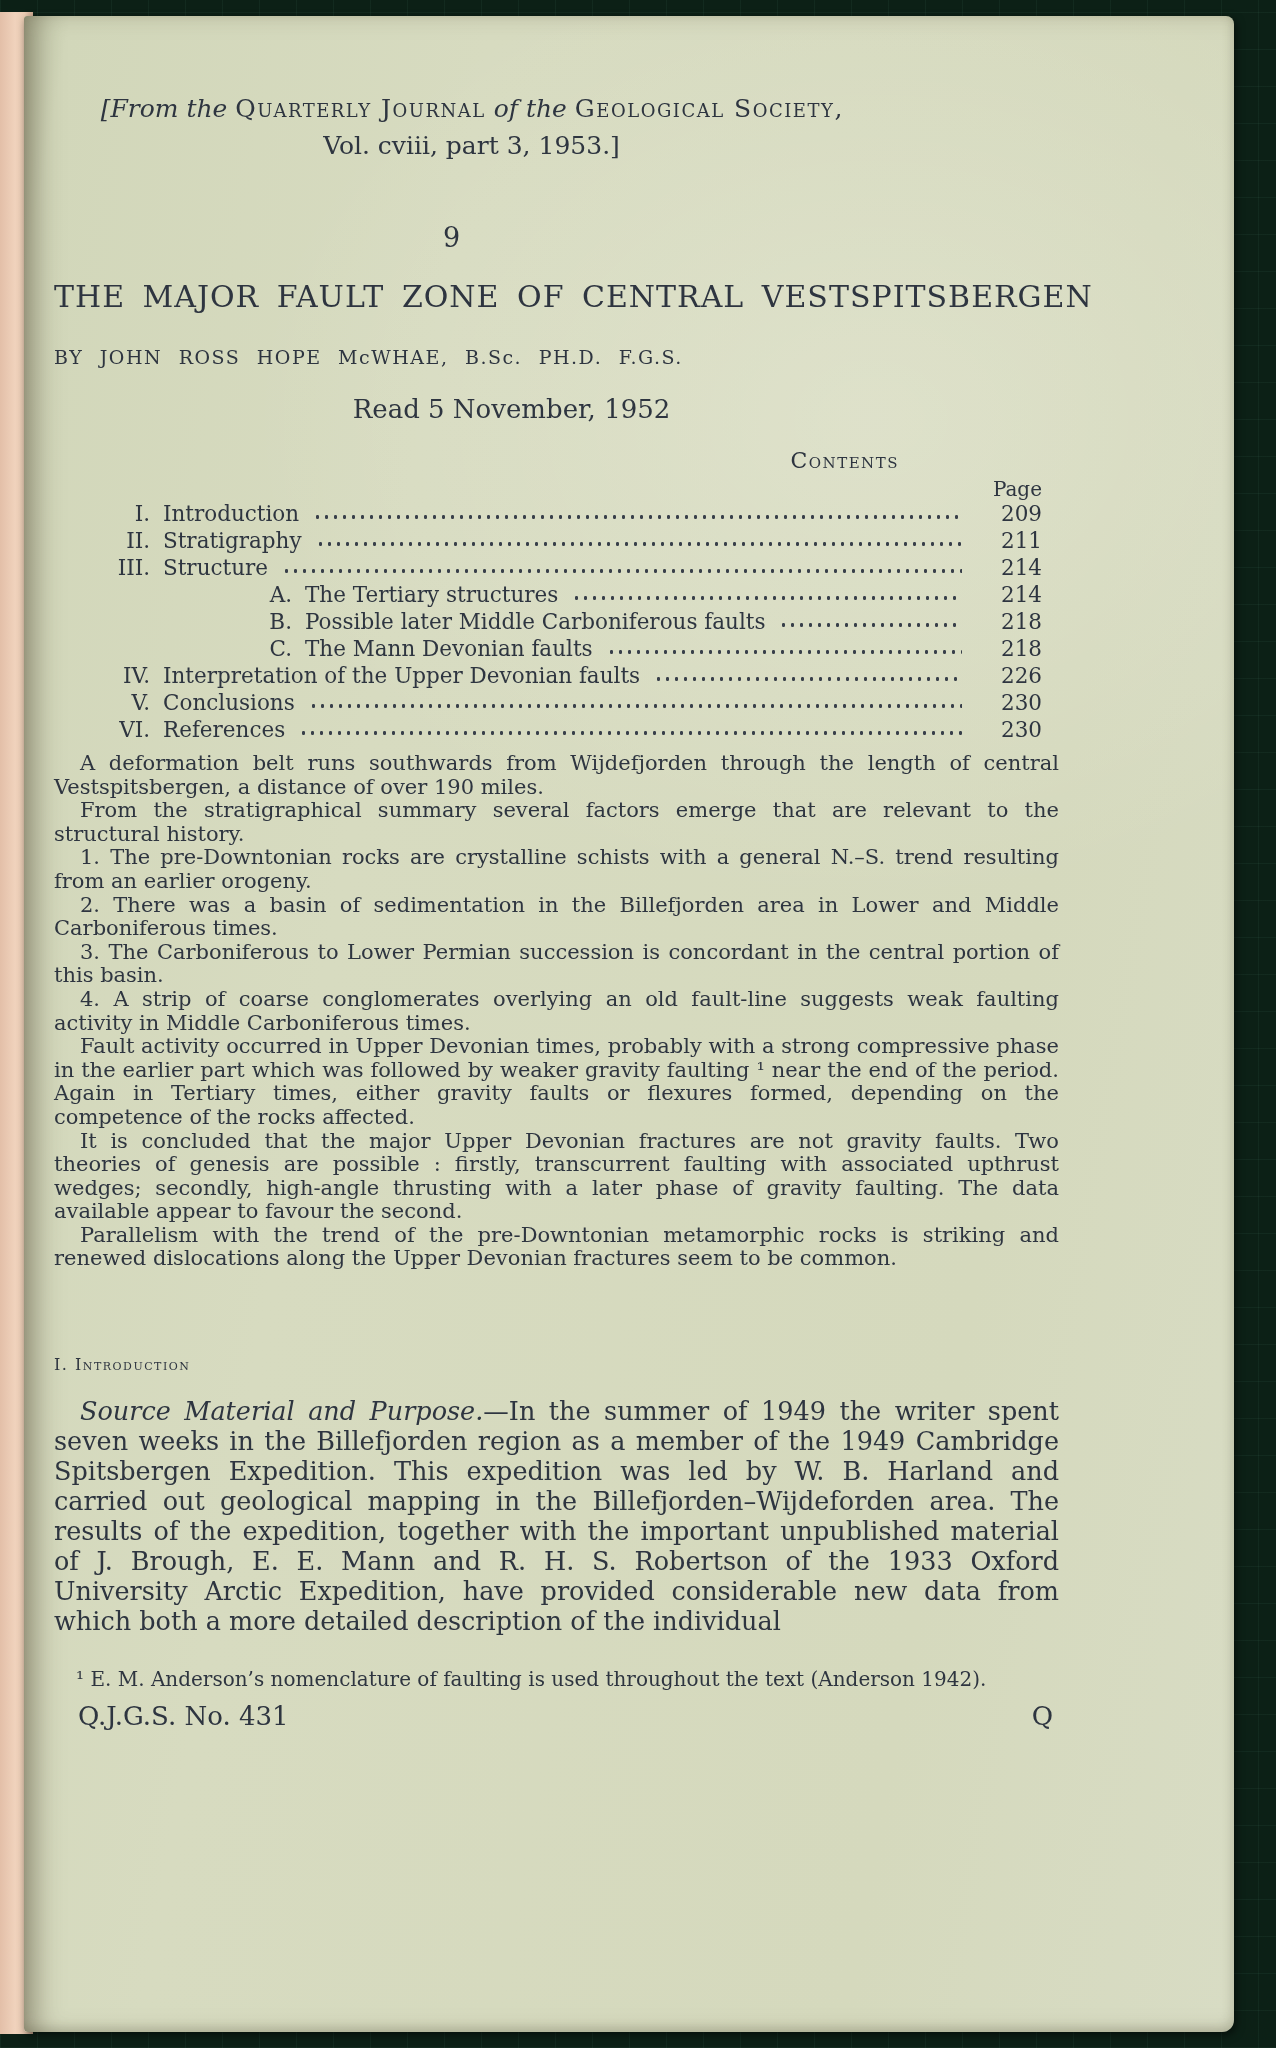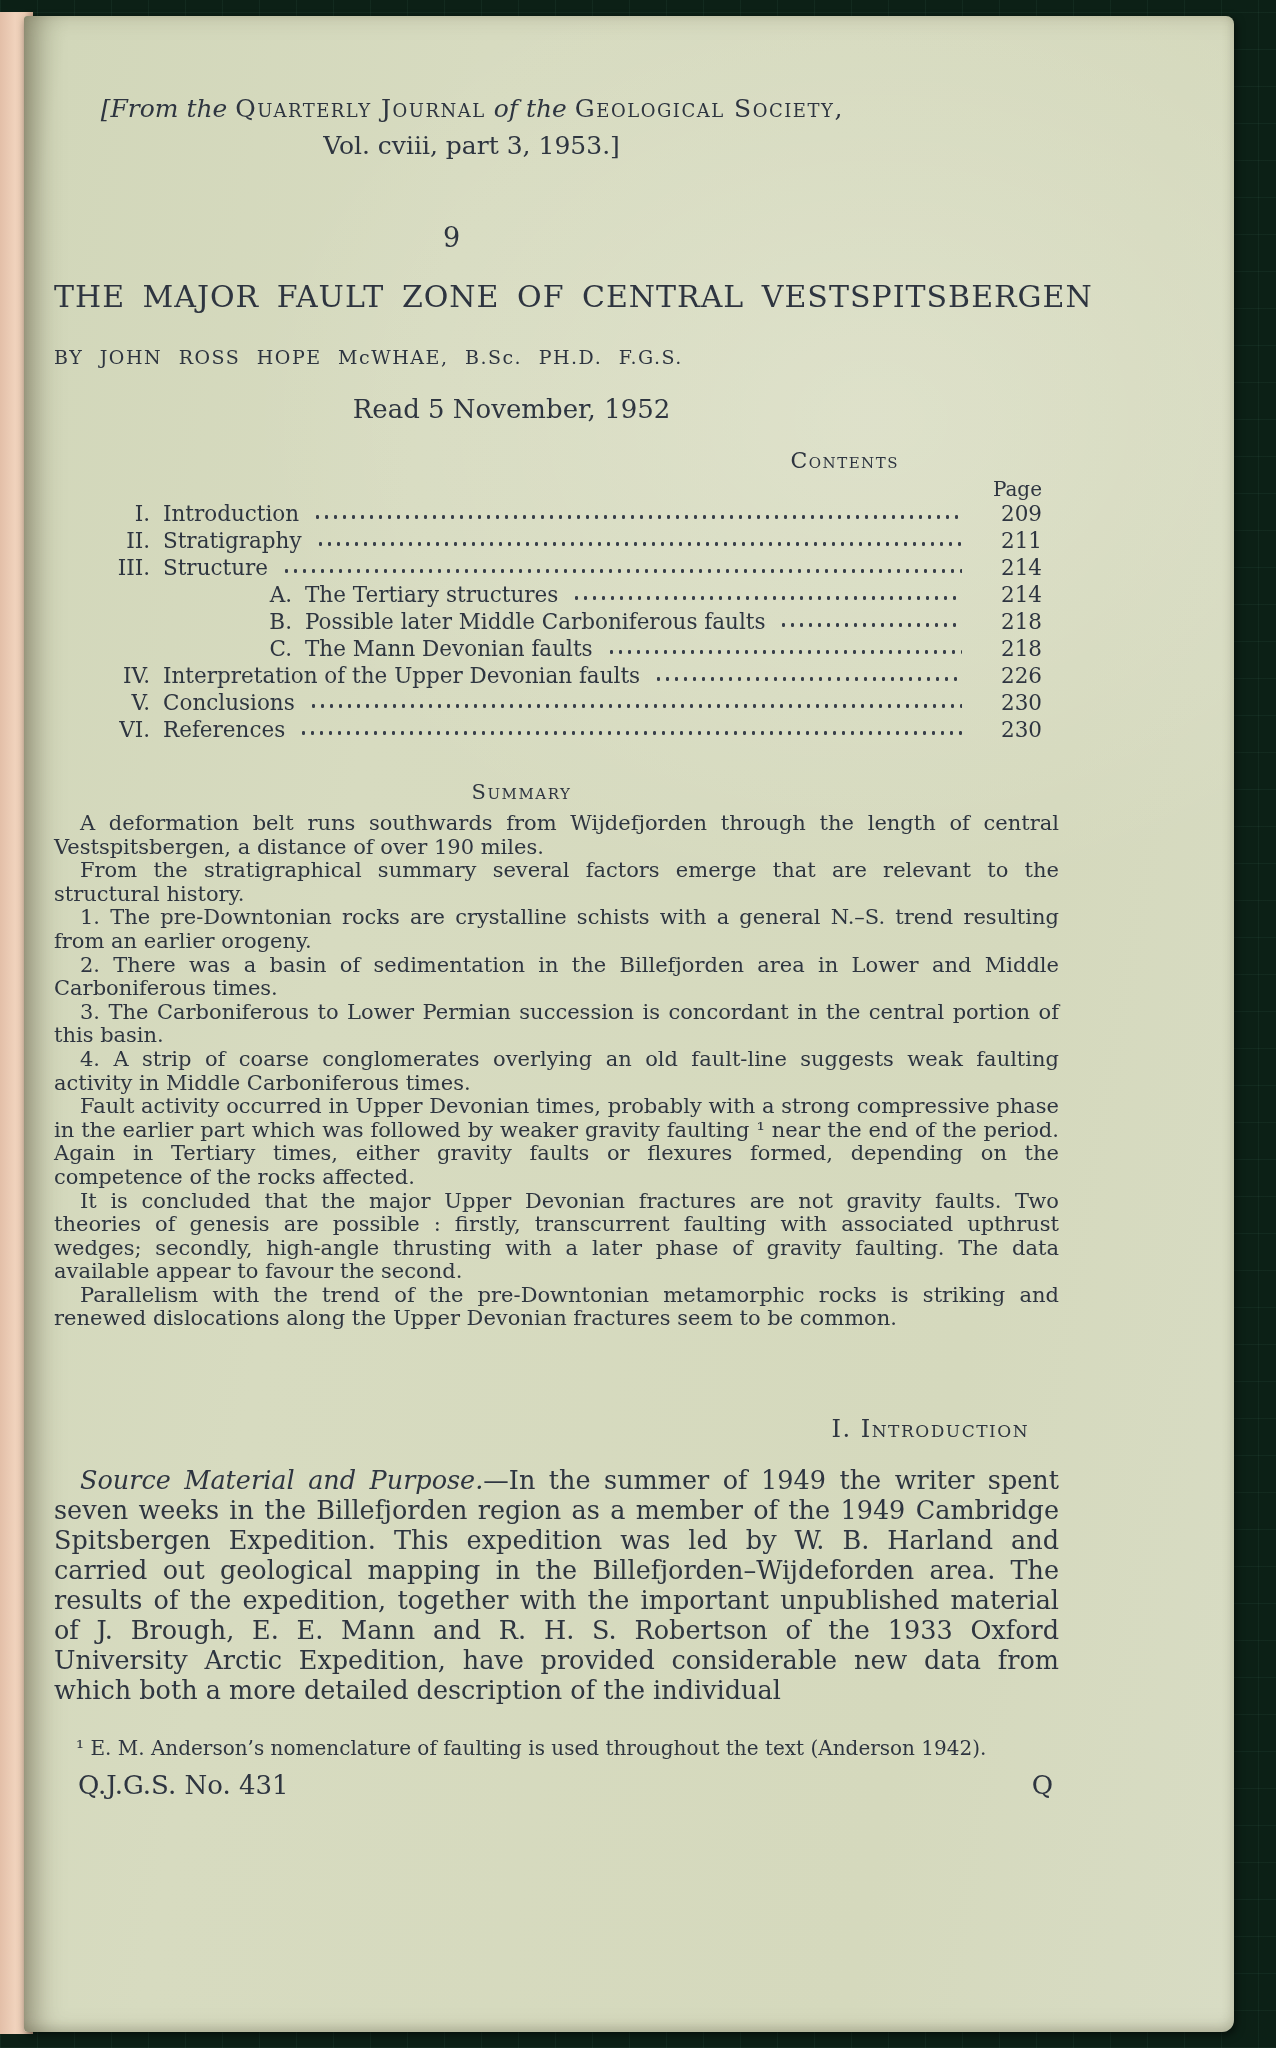--- a/index.html
+++ b/index.html
@@ -48,21 +48,21 @@
   .toc-lbl { margin-left:13px; white-space:nowrap; }
   .leader { flex:1 1 auto; height:6px; align-self:flex-end; margin:0 10px 8px 14px;
     background-image:radial-gradient(circle, #39404a 1.7px, transparent 2px);
     background-size:9px 6px; background-repeat:repeat-x; background-position:0 50%; }
   .toc-pg { flex:0 0 70px; text-align:right; }
 
   .summary-heading { margin-top:36px; text-align:center; font-size:21px; margin-right:70px; }
   .summary { margin-top:8px; font-size:21px; line-height:23.6px; text-align:justify; }
   .summary p { margin:0; text-indent:26px; }
 
-  .section-heading { margin-top:84px; text-align:right; font-size:24px; margin-right:30px; }
+  .section-heading { margin-top:84px; text-align:left; font-size:16px; margin-right:30px; }
 
   .intro { margin-top:22px; font-size:25.5px; line-height:30px; text-align:justify; }
   .intro p { margin:0; text-indent:26px; }
 
   .footnote { margin-top:30px; width:952px; font-size:20px; line-height:27px; text-align:justify; }
   .footnote p { margin:0; text-indent:22px; }
 
   .footer-row { margin-top:8px; display:flex; justify-content:space-between; align-items:baseline;
     font-size:26px; padding-left:24px; padding-right:6px; }
 </style>
@@ -146,21 +146,20 @@
         <span class="toc-pg">230</span>
       </div>
       <div class="toc-row">
         <span class="toc-num">VI.</span>
         <span class="toc-lbl">References</span>
         <span class="leader"></span>
         <span class="toc-pg">230</span>
       </div>
     </div>
 
-    <div class="summary-heading sc">Summary</div>
 
     <div class="summary">
       <p>A deformation belt runs southwards from Wijdefjorden through the length of central Vestspitsbergen, a distance of over 190 miles.</p>
       <p>From the stratigraphical summary several factors emerge that are relevant to the structural history.</p>
       <p>1. The pre-Downtonian rocks are crystalline schists with a general N.–S. trend resulting from an earlier orogeny.</p>
       <p>2. There was a basin of sedimentation in the Billefjorden area in Lower and Middle Carboniferous times.</p>
       <p>3. The Carboniferous to Lower Permian succession is concordant in the central portion of this basin.</p>
       <p>4. A strip of coarse conglomerates overlying an old fault-line suggests weak faulting activity in Middle Carboniferous times.</p>
       <p>Fault activity occurred in Upper Devonian times, probably with a strong compressive phase in the earlier part which was followed by weaker gravity faulting ¹ near the end of the period.  Again in Tertiary times, either gravity faults or flexures formed, depending on the competence of the rocks affected.</p>
       <p>It is concluded that the major Upper Devonian fractures are not gravity faults.  Two theories of genesis are possible : firstly, transcurrent faulting with associated upthrust wedges;  secondly, high-angle thrusting with a later phase of gravity faulting.  The data available appear to favour the second.</p>

